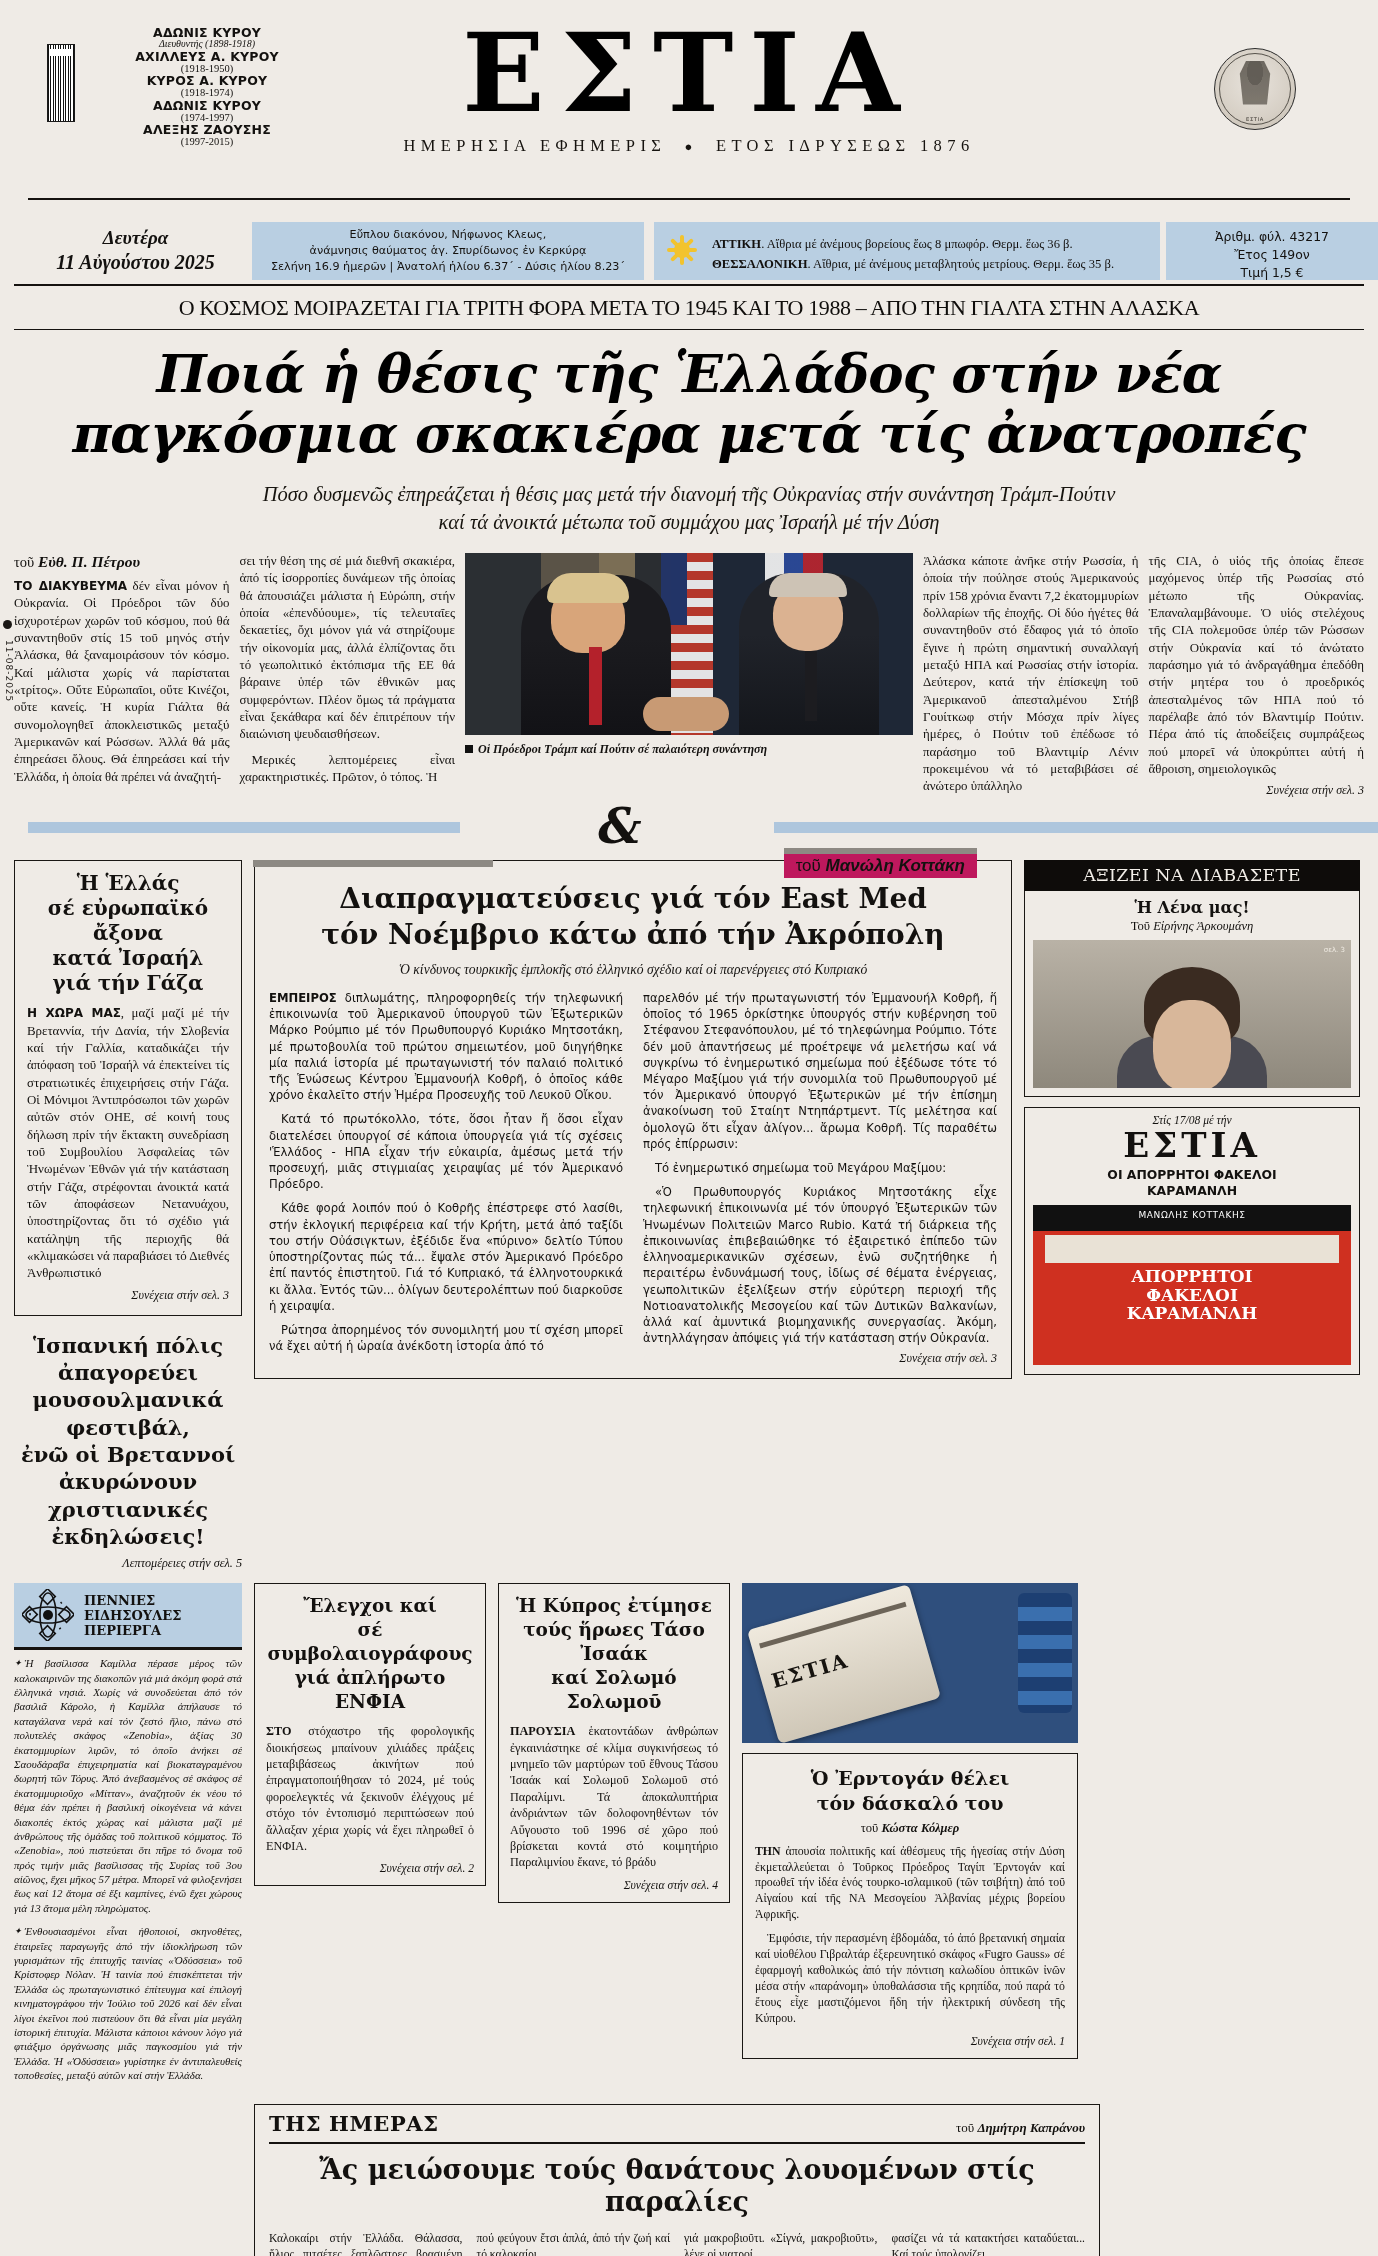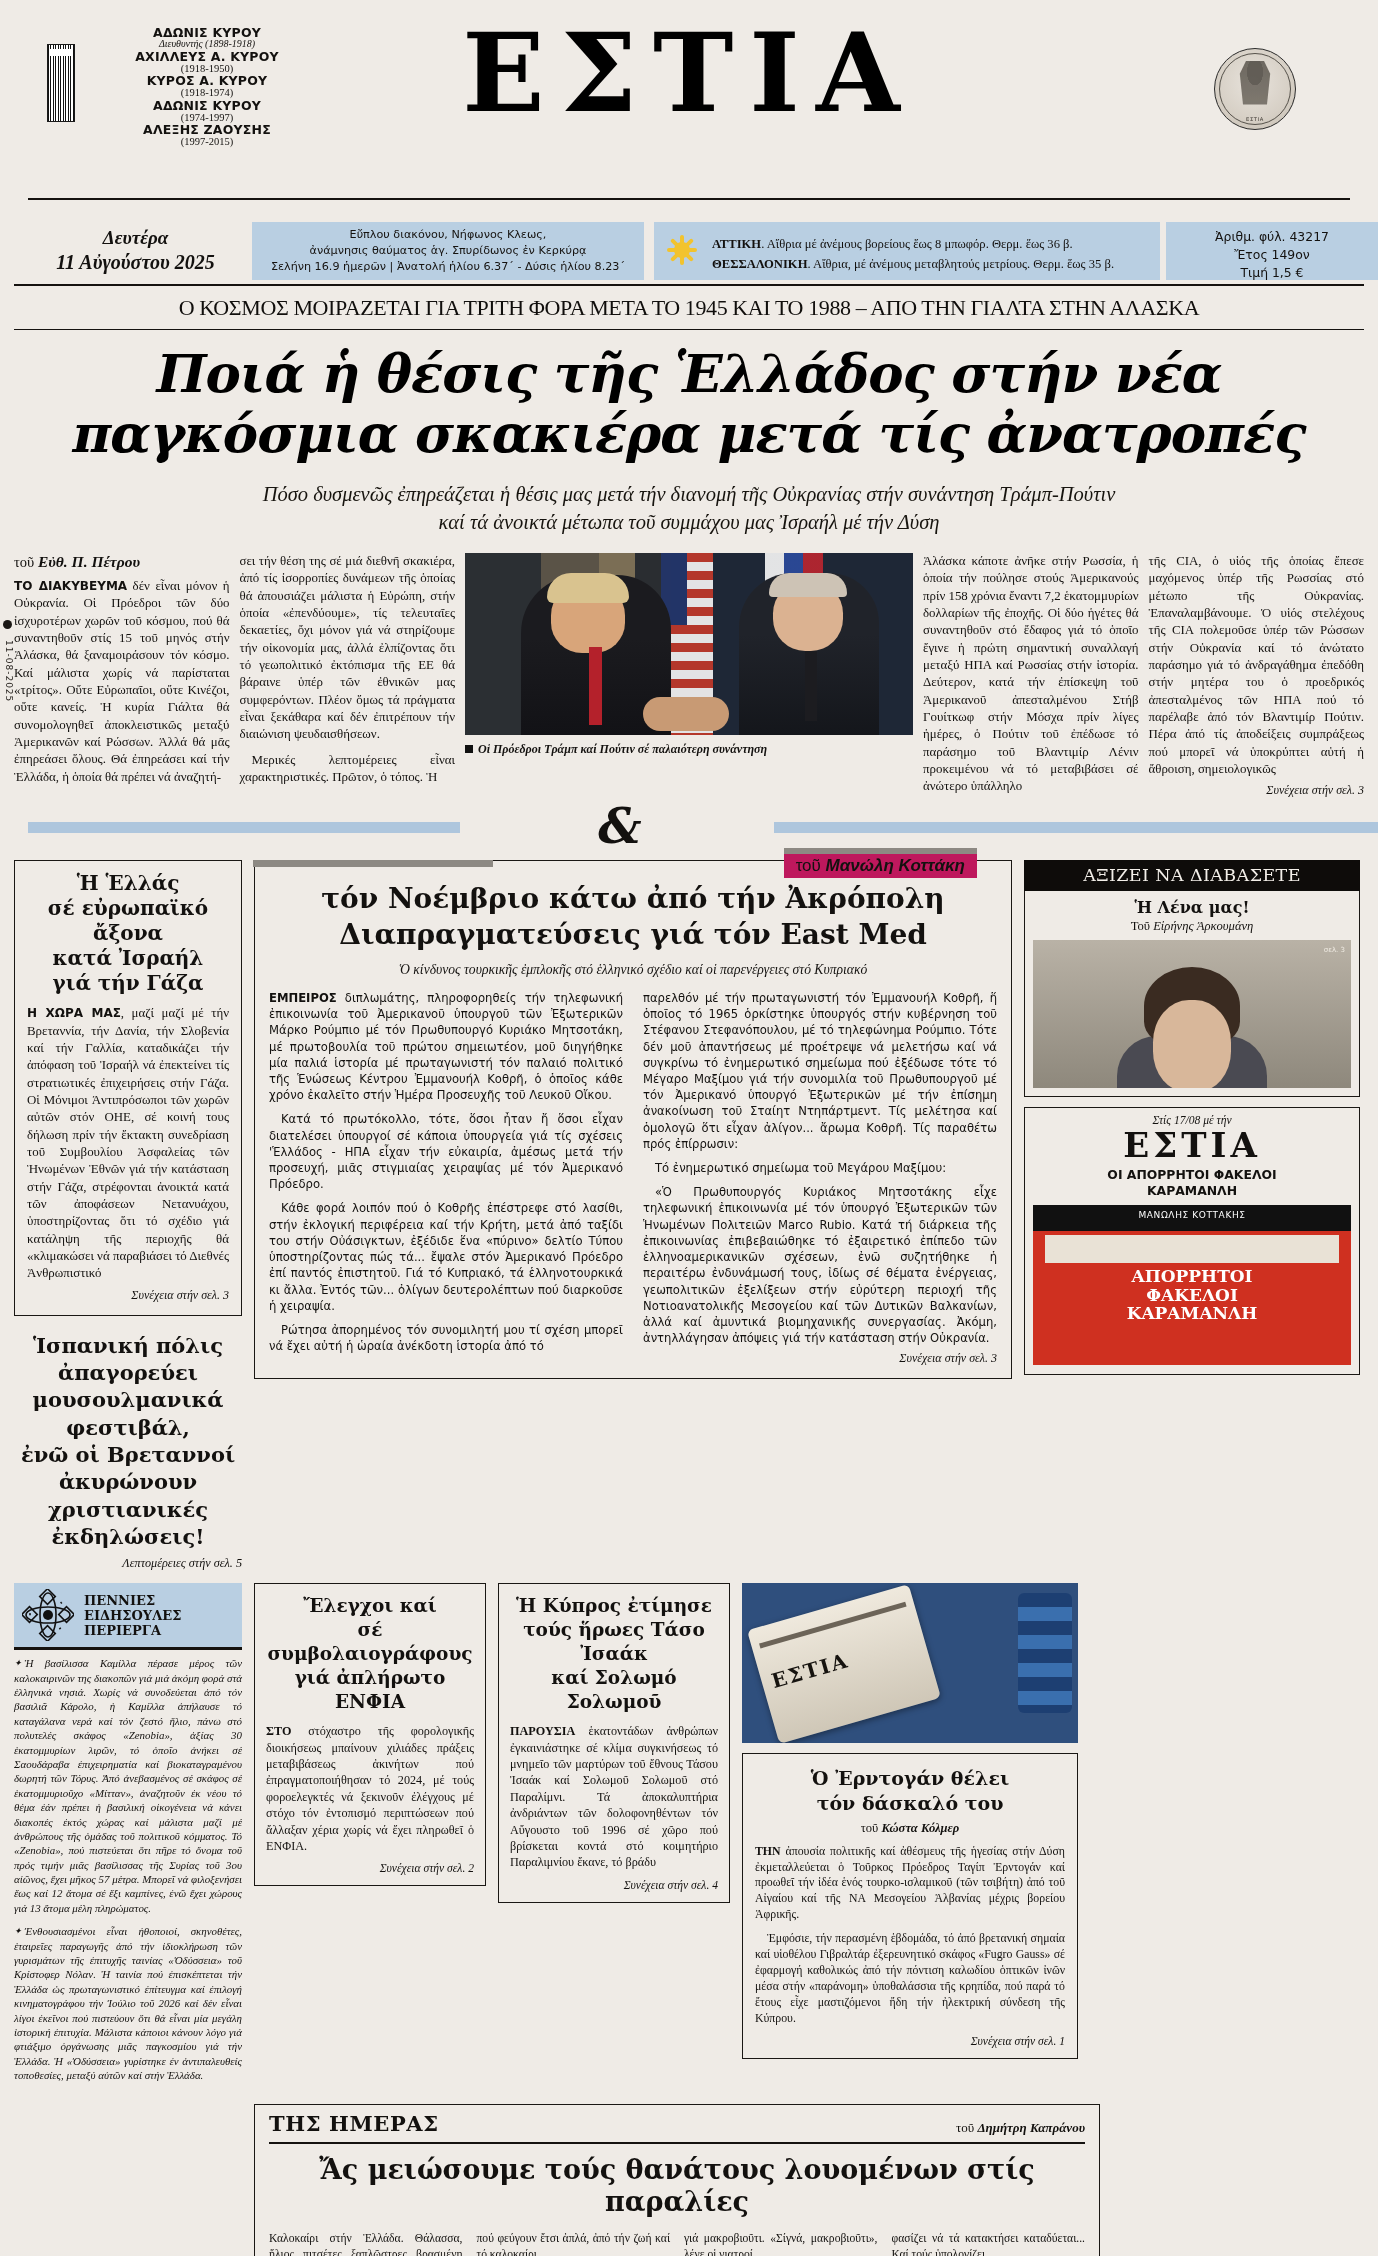--- a/index.html
+++ b/index.html
@@ -337,20 +337,25 @@
       <div class="nm">ΑΧΙΛΛΕΥΣ Α. ΚΥΡΟΥ</div>
       <div class="yr">(1918-1950)</div>
       <div class="nm">ΚΥΡΟΣ Α. ΚΥΡΟΥ</div>
       <div class="yr">(1918-1974)</div>
       <div class="nm">ΑΔΩΝΙΣ ΚΥΡΟΥ</div>
       <div class="yr">(1974-1997)</div>
       <div class="nm">ΑΛΕΞΗΣ ΖΑΟΥΣΗΣ</div>
       <div class="yr">(1997-2015)</div>
     </div>
     <div class="logo">ΕΣΤΙΑ</div>
+    <div class="tagline">
+      <span>ΗΜΕΡΗΣΙΑ ΕΦΗΜΕΡΙΣ</span>
+      <span class="dot">&nbsp;●&nbsp;</span>
+      <span>ΕΤΟΣ ΙΔΡΥΣΕΩΣ 1876</span>
+    </div>
     <div class="seal">
       <div class="ring"></div>
         <div class="fig"></div>
       <div class="cap">ΕΣΤΙΑ</div>
     </div>
     <div class="rule-top"></div>
   </div>
 
   <div class="infobar">
     <div class="ib-date">
@@ -473,22 +478,22 @@
       <div class="details">Λεπτομέρειες στήν σελ. 5</div>
     </div>
 
     <div class="mid-center">
       <div class="feature">
         <div class="feature-author">
           <span>τοῦ</span>
           <i>Μανώλη Κοττάκη</i>
         </div>
         <div class="feature-title">
+          <div>Διαπραγματεύσεις γιά τόν East Med</div>
           <div>τόν Νοέμβριο κάτω ἀπό τήν Ἀκρόπολη</div>
-          <div>Διαπραγματεύσεις γιά τόν East Med</div>
         </div>
         <div class="feature-sub">Ὁ κίνδυνος τουρκικῆς ἐμπλοκῆς στό ἑλληνικό σχέδιο καί οἱ παρενέργειες στό Κυπριακό</div>
         <div class="feat-cols">
           <div class="c">
             <div class="body-sans">
               <span class="lead-in">ΕΜΠΕΙΡΟΣ</span><span> διπλωμάτης, πληροφορηθείς τήν τηλεφωνική ἐπικοινωνία τοῦ Ἀμερικανοῦ ὑπουργοῦ τῶν Ἐξωτερικῶν Μάρκο Ρούμπιο μέ τόν Πρωθυπουργό Κυριάκο Μητσοτάκη, μέ πρωτοβουλία τοῦ πρώτου σημειωτέον, μοῦ διηγήθηκε μία παλιά ἱστορία μέ πρωταγωνιστή τόν παλαιό πολιτικό τῆς Ἑνώσεως Κέντρου Ἐμμανουήλ Κοθρῆ, ὁ ὁποῖος κάθε χρόνο ἐκαλεῖτο στήν Ἡμέρα Προσευχῆς τοῦ Λευκοῦ Οἴκου.</span>
             </div>
             <div class="body-sans" style="margin-top:8px;text-indent:12px"><span>Κατά τό πρωτόκολλο, τότε, ὅσοι ἦταν ἤ ὅσοι εἶχαν διατελέσει ὑπουργοί σέ κάποια ὑπουργεία γιά τίς σχέσεις 'Ἑλλάδος - ΗΠΑ εἶχαν τήν εὐκαιρία, ἀμέσως μετά τήν προσευχή, μιᾶς στιγμιαίας χειραψίας μέ τόν Ἀμερικανό Πρόεδρο.</span></div>
             <div class="body-sans" style="margin-top:8px;text-indent:12px"><span>Κάθε φορά λοιπόν πού ὁ Κοθρῆς ἐπέστρεφε στό λασίθι, στήν ἐκλογική περιφέρεια καί τήν Κρήτη, μετά ἀπό ταξίδι του στήν Οὐάσιγκτων, ἐξέδιδε ἕνα «πύρινο» δελτίο Τύπου ὑποστηρίζοντας πώς τά... ἔψαλε στόν Ἀμερικανό Πρόεδρο ἐπί παντός ἐπιστητοῦ. Γιά τό Κυπριακό, τά ἑλληνοτουρκικά κι ἄλλα. Ἐντός τῶν... ὀλίγων δευτερολέπτων πού διαρκοῦσε ἡ χειραψία.</span></div>
             <div class="body-sans" style="margin-top:8px;text-indent:12px"><span>Ρώτησα ἀπορημένος τόν συνομιλητή μου τί σχέση μπορεῖ νά ἔχει αὐτή ἡ ὡραία ἀνέκδοτη ἱστορία ἀπό τό</span></div>

